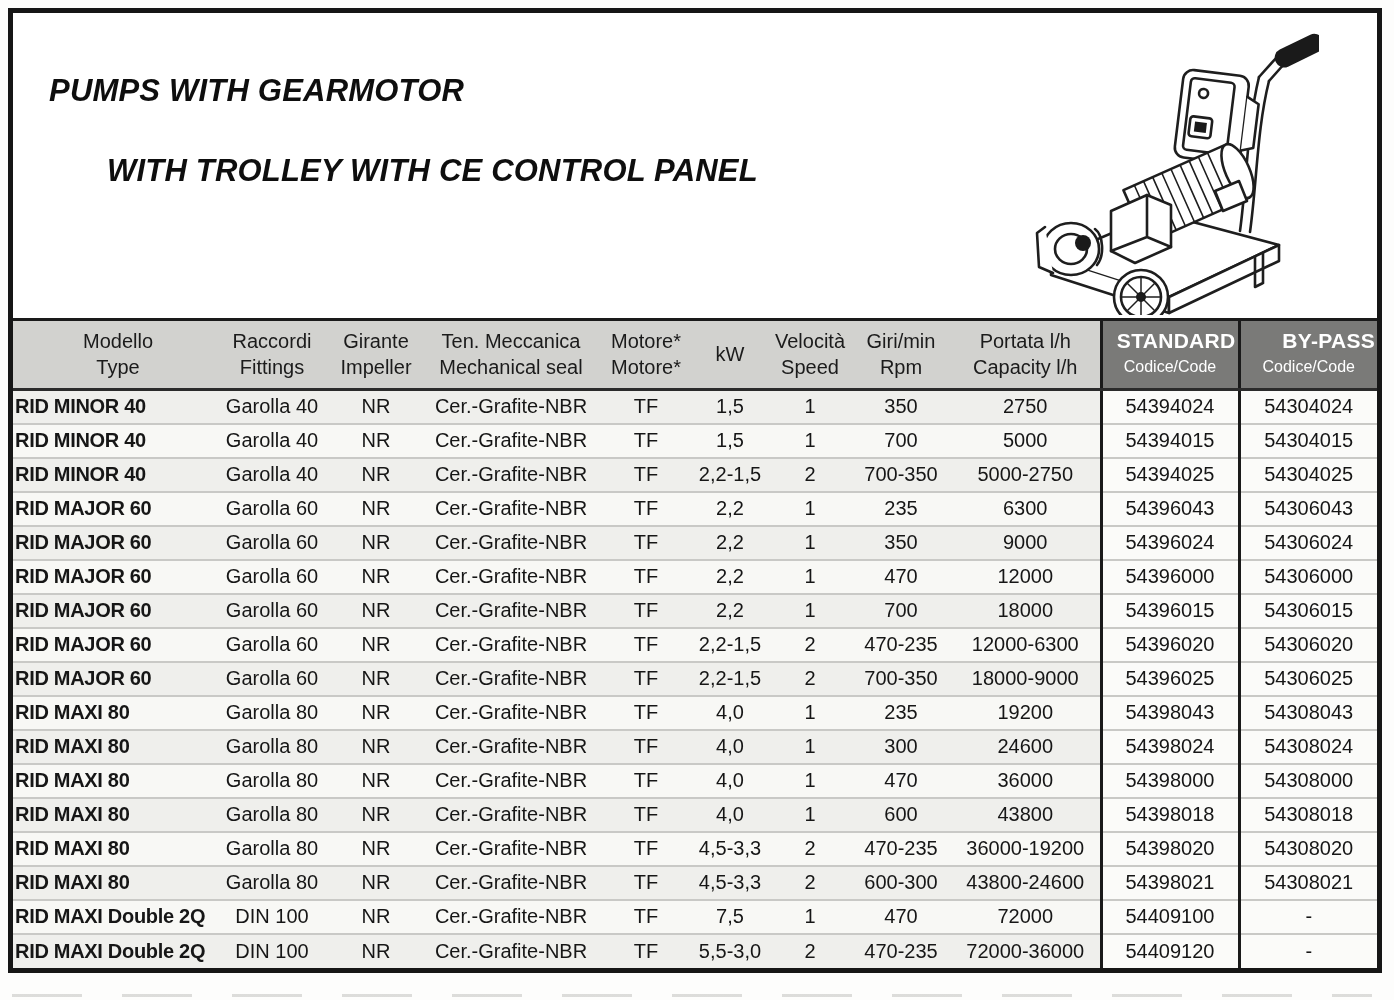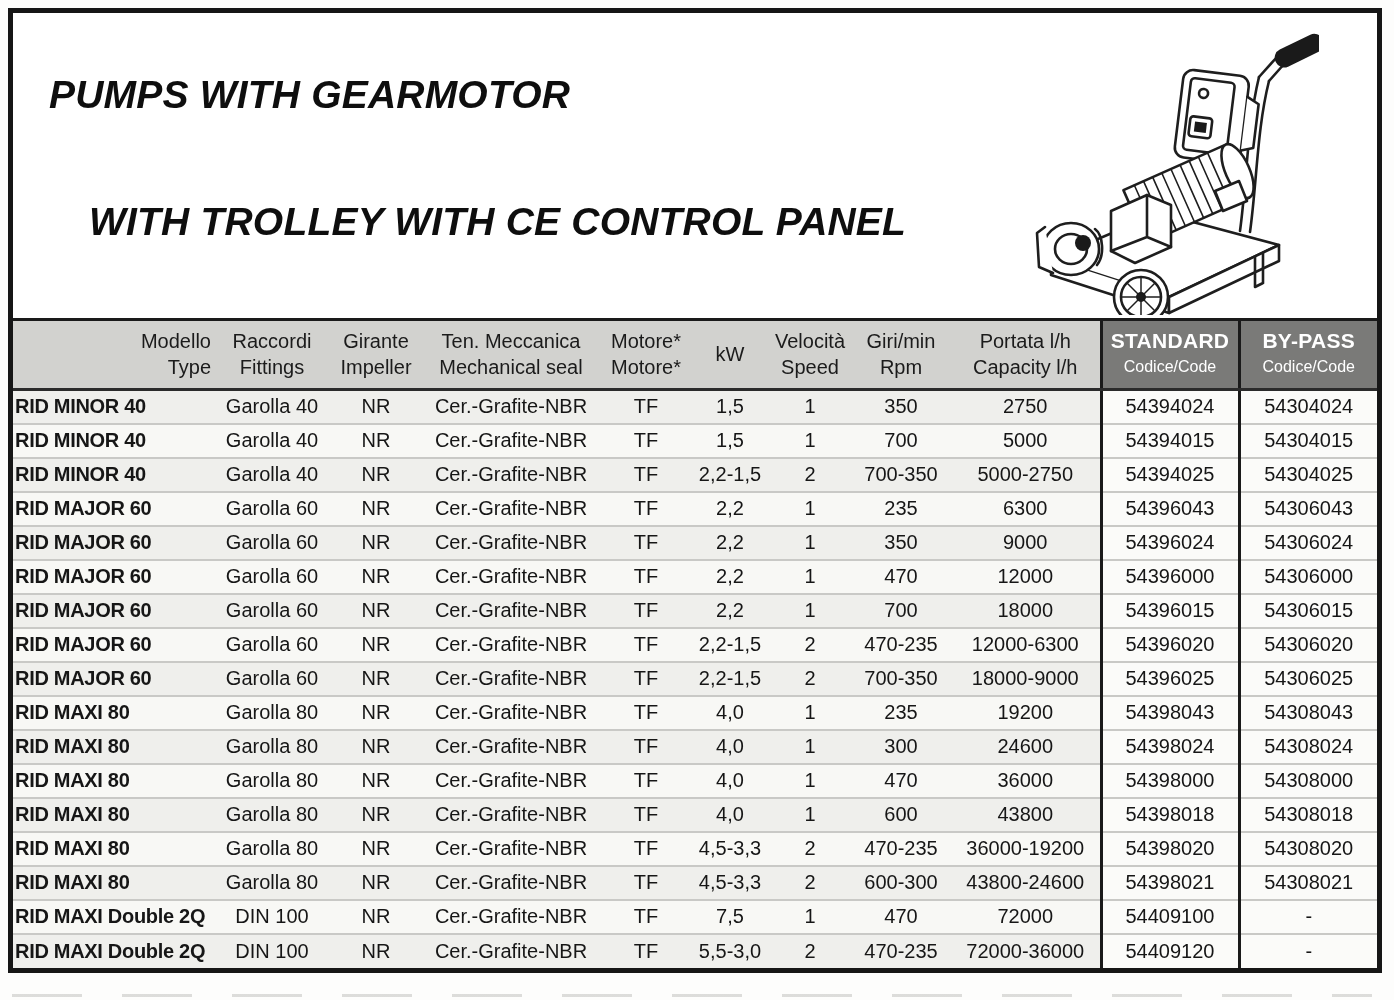--- a/index.html
+++ b/index.html
@@ -26,46 +26,46 @@
   .frame{
     position:absolute;left:8px;top:8px;width:1374px;
     border:5px solid var(--frame_border);
     background:#ffffff;
   }
   
   .title-area{position:relative;height:305px;background:#fff;}
   .title-line{
     position:absolute;
     font-style:italic;font-weight:bold;
-    font-size:39px;letter-spacing:.2px;
+    font-size:31px;letter-spacing:.2px;
     white-space:nowrap;color:#0e0e0e;
   }
   .t1{left:36px;top:60px;}
-  .t2{left:76px;top:140px;margin-top:47px;}
+  .t2{left:94px;top:140px;}
   .t3{left:398px;top:210px;}
   .illustration{position:absolute;right:58px;top:2px;width:300px;height:300px;}
   
   table.spec{
     border-collapse:collapse;table-layout:fixed;
     width:1364px;
     border-top:3px solid #1a1a1a;
   }
   thead th{
     background:var(--header_bg);
     font-weight:normal;font-size:20px;color:#1b1b1b;
     padding:7px 2px 8px;
     border-bottom:3px solid #2b2b2b;
     vertical-align:middle;text-align:center;
   }
   thead th .h1,thead th .h2{line-height:26px;text-align:center;}
   thead th.first{text-align:left;}
-  thead th.first .h1,thead th.first .h2{text-align:right;padding-left:10px;}
+  thead th.first .h1,thead th.first .h2{text-align:center;padding-left:10px;}
   thead th.single .h1{line-height:52px;}
   thead th.dark{background:var(--dark_header_bg);color:var(--dark_header_text);}
-  thead th.dark .h1{font-weight:bold;font-size:21px;letter-spacing:.3px;}
+  thead th.dark .h1{font-weight:bold;font-size:21px;letter-spacing:.3px;text-align:right;}
   thead th.dark .h2{font-size:16px;}
   tbody td{
     height:34px;font-size:20px;text-align:center;
     border-bottom:2px solid var(--separator);
     padding:0 2px;white-space:nowrap;overflow:hidden;
   }
   tbody tr:nth-child(odd) td{background:var(--row_odd_bg);}
   tbody tr:nth-child(even) td{background:var(--row_even_bg);}
   tbody tr:last-child td{border-bottom:none;}
   tbody td.model{

